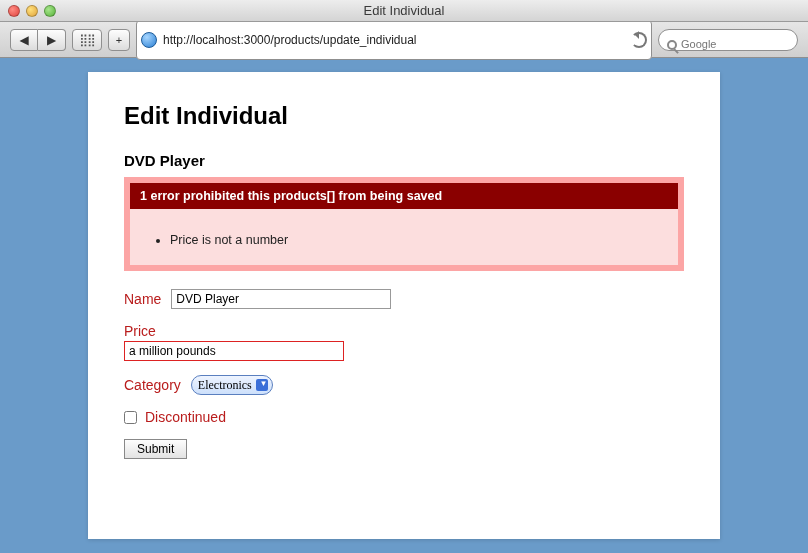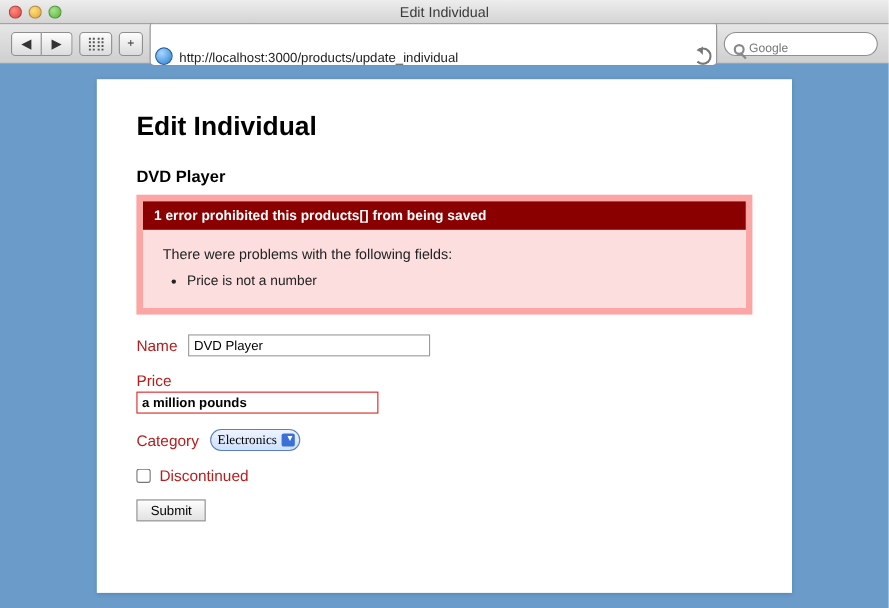--- a/index.html
+++ b/index.html
@@ -64,21 +64,21 @@
     font-size: 11px; color: #333;
   }
   .dotted { letter-spacing: -1px; font-size: 12px; color:#555; }
   .urlbar {
     flex: 1;
     height: 40px;
     background: #fff;
     border: 1px solid #8f8f8f;
     border-radius: 4px;
     display: flex;
-    align-items: flex-end;
+    align-items: center;
     padding: 0 4px;
     gap: 6px;
   }
   .globe {
     width: 16px; height: 16px; border-radius: 50%;
     background: radial-gradient(circle at 35% 30%, #a7d6ff, #2a7fd3);
     border: 1px solid #1d5b99;
     flex-shrink: 0;
   }
   .urltext {
@@ -176,21 +176,21 @@
   .fld {
     font-family: Verdana, Geneva, sans-serif;
     font-size: 12px;
     border: 1px solid #999;
     padding: 2px 4px;
     width: 220px;
     height: 20px;
   }
   .inline { display:flex; align-items:center; gap:10px; }
   .stack { display:flex; flex-direction:column; gap:2px; align-items:flex-start; }
-  .errfield { background:#fff; border:1px solid #d22;font-weight:bold; }
+  .errfield { background:#fff; border:1px solid #d22; }
   .sel {
     font-size: 12px;
     height: 20px;
     border: 1px solid #5a7fbf;
     border-radius: 10px;
     background: linear-gradient(to bottom,#eef4ff,#cde0fb);
     padding: 0 20px 0 6px;
     position: relative;
     display:inline-flex; align-items:center;
     font-family: Liberation Serif, serif;
@@ -253,21 +253,20 @@
 <div class="viewport">
   <div class="page">
 
     <h1 class="h">Edit Individual</h1>
 
     <h2 class="sub">DVD Player</h2>
 
     <div class="errbox">
       <div class="errhead">1 error prohibited this products[] from being saved</div>
       <div class="errbody">
-        <div>There were problems with the following fields:</div>
         <ul>
           <li>Price is not a number</li>
         </ul>
       </div>
     </div>
 
     <div class="row inline">
       <span class="lbl">Name</span>
       <input class="fld" value="DVD Player" style="">
     </div>

